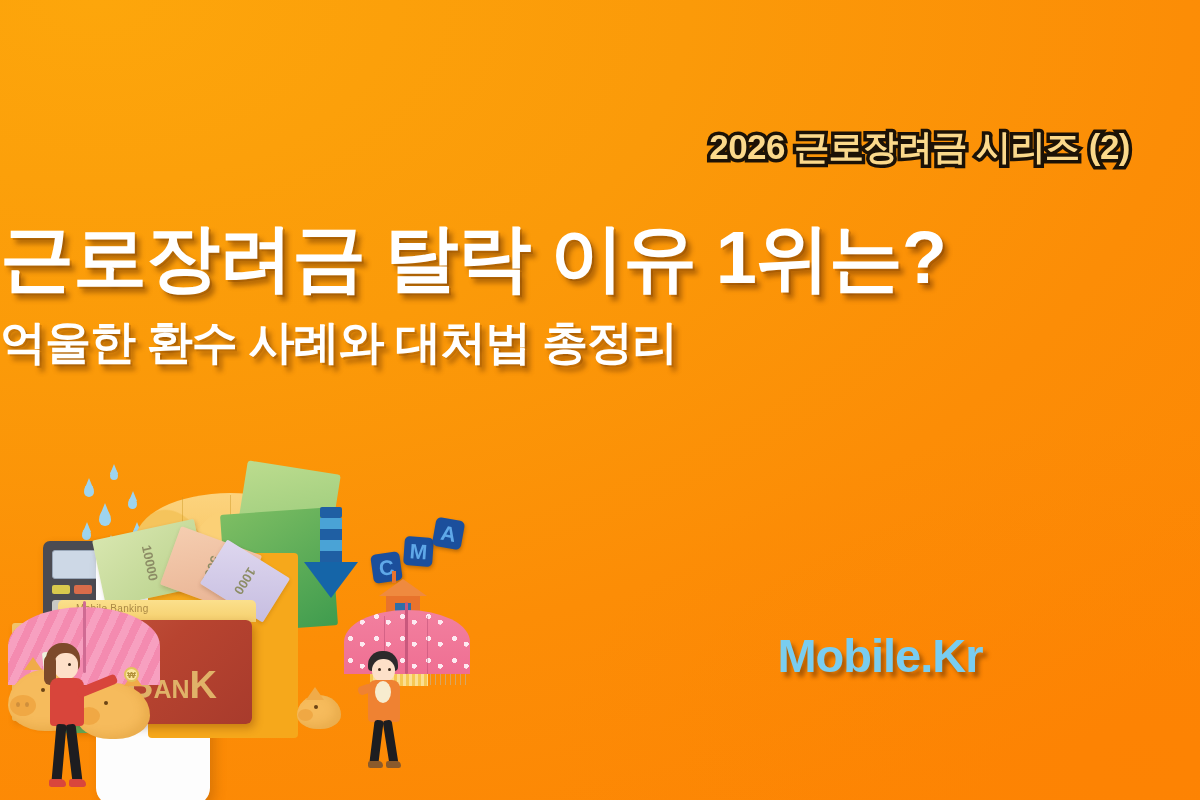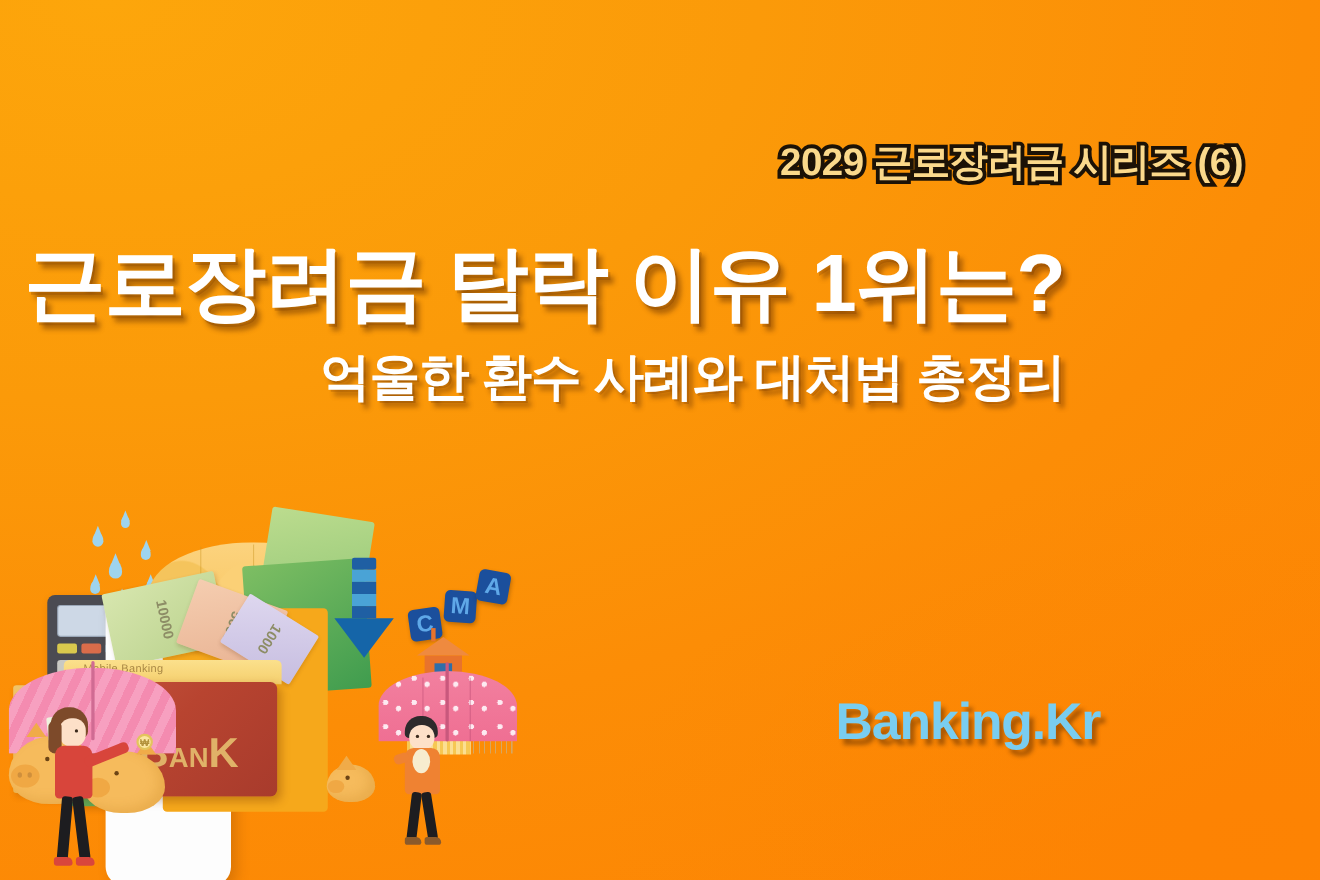--- a/index.html
+++ b/index.html
@@ -30,21 +30,21 @@
     text-align:right;
     font-size:35px; font-weight:bold;
     letter-spacing:-0.5px;
     color:#fbd98b;
     -webkit-text-stroke:7px #1c1206;
     paint-order:stroke fill;
     white-space:nowrap;
   }
   .title-wrap {
     position:absolute; left:0; top:205px; width:968px;
-    text-align:right;
+    text-align:left;
   }
   .title-line {
     font-size:74px; font-weight:bold;
     color:#ffffff;
     letter-spacing:-1px;
     line-height:1.42;
     text-shadow:5px 6px 5px rgba(80,34,0,.42), 2px 2px 0 rgba(120,55,0,.25);
     white-space:nowrap;
   }
   .title-line.l2 { font-size:46px; }
@@ -216,28 +216,28 @@
   }
 </style>
 </head>
 <body>
 
 <div id="canvas">
 
   <div class="bg-base p"></div>
   <div class="bg-warm p"></div>
 
-  <div class="subtitle">2029 근로장려금 시리즈 (6)</div>
+  <div class="subtitle">2026 근로장려금 시리즈 (2)</div>
 
   <div class="title-wrap">
     <div class="title-line l1">근로장려금 탈락 이유 1위는?</div>
     <div class="title-line l2">억울한 환수 사례와 대처법 총정리</div>
   </div>
 
-  <div class="brand">Banking.Kr</div>
+  <div class="brand">Mobile.Kr</div>
 
   <div id="illo">
 
     <div class="p drop" style="left:84px;top:29px;width:10px;height:13px;"></div>
     <div class="p drop" style="left:110px;top:14px;width:8px;height:11px;"></div>
     <div class="p drop" style="left:128px;top:42px;width:9px;height:12px;"></div>
     <div class="p drop" style="left:99px;top:55px;width:12px;height:16px;"></div>
     <div class="p drop" style="left:82px;top:73px;width:9px;height:12px;"></div>
     <div class="p drop" style="left:106px;top:86px;width:10px;height:13px;"></div>
     <div class="p drop" style="left:133px;top:72px;width:8px;height:11px;"></div>

